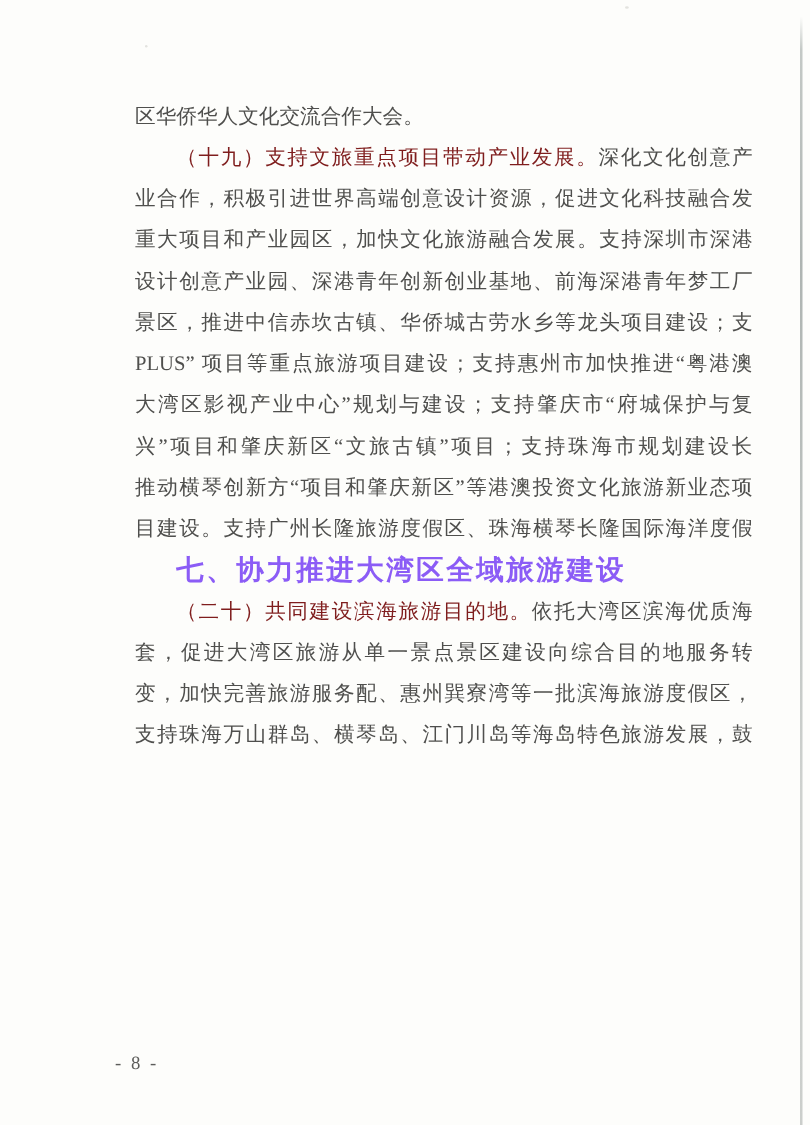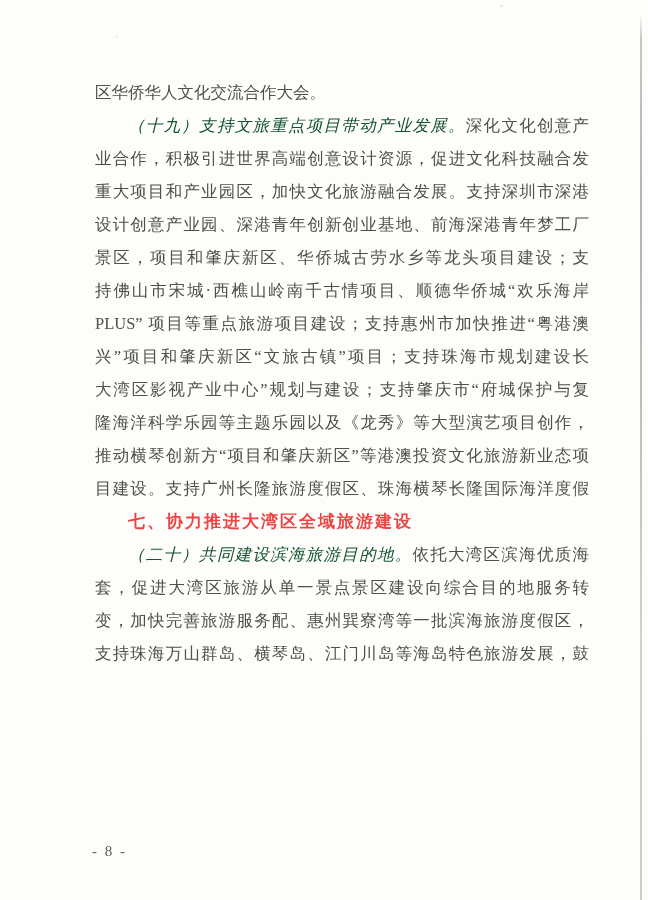--- a/index.html
+++ b/index.html
@@ -34,21 +34,21 @@
     position: absolute;
     border-radius: 50%;
     background: #e3e3df;
   }
   .speck.s1 { left: 500px; top: 5px;  width: 3px; height: 2px; }
   .speck.s2 { left: 116px; top: 36px; width: 2px; height: 2px; }
   .speck.s3 { left: 412px; top: 156px; width: 3px; height: 2px; background:#ebebe7; }
 
   .textblock {
     position: absolute;
-    left: 95px;
+    left: 108px;
     top: 76px;
     width: 494px;
     color: #4f4f4d;
     font-size: 16.5px;
   }
   .line {
     height: 33px;
     line-height: 33px;
     overflow: hidden;
     text-align: left;
@@ -57,25 +57,25 @@
   .line.justify {
     white-space: normal;
     text-align: justify;
     text-align-last: justify;
     text-justify: inter-character;
   }
   .line.indent { padding-left: 33px; }
   .line.heading {
     font-family: "Liberation Sans", sans-serif;
     font-weight: bold;
-    font-size: 17px;
+    font-size: 22px;
     letter-spacing: 2px;
-    color: #ef4444;
+    color: #8b5cf6;
   }
-  .seg-kaiti { color: #14532d; font-style: italic; }
+  .seg-kaiti { color: #7f1d1d; }
   .seg-body  { color: #4f4f4d; }
 
   .pagenum {
     position: absolute;
     left: 92px;
     top: 841px;
     font-size: 15px;
     line-height: 20px;
     letter-spacing: 2px;
     color: #5c5c5a;
@@ -90,26 +90,24 @@
   <div class="speck s1"></div>
   <div class="speck s2"></div>
   <div class="speck s3"></div>
 
   <div class="textblock">
       <div class="line">区华侨华人文化交流合作大会。</div>
       <div class="line justify indent"><span class="seg-kaiti">（十九）支持文旅重点项目带动产业发展。</span><span class="seg-body">深化文化创意产</span></div>
       <div class="line justify">业合作，积极引进世界高端创意设计资源，促进文化科技融合发</div>
       <div class="line justify">重大项目和产业园区，加快文化旅游融合发展。支持深圳市深港</div>
       <div class="line justify">设计创意产业园、深港青年创新创业基地、前海深港青年梦工厂</div>
-      <div class="line justify">景区，项目和肇庆新区、华侨城古劳水乡等龙头项目建设；支</div>
-      <div class="line justify">持佛山市宋城·西樵山岭南千古情项目、顺德华侨城“欢乐海岸</div>
+      <div class="line justify">景区，推进中信赤坎古镇、华侨城古劳水乡等龙头项目建设；支</div>
       <div class="line justify">PLUS” 项目等重点旅游项目建设；支持惠州市加快推进“粤港澳</div>
+      <div class="line justify">大湾区影视产业中心”规划与建设；支持肇庆市“府城保护与复</div>
       <div class="line justify">兴”项目和肇庆新区“文旅古镇”项目；支持珠海市规划建设长</div>
-      <div class="line justify">大湾区影视产业中心”规划与建设；支持肇庆市“府城保护与复</div>
-      <div class="line justify">隆海洋科学乐园等主题乐园以及《龙秀》等大型演艺项目创作，</div>
       <div class="line justify">推动横琴创新方“项目和肇庆新区”等港澳投资文化旅游新业态项</div>
       <div class="line justify">目建设。支持广州长隆旅游度假区、珠海横琴长隆国际海洋度假</div>
       <div class="line indent heading">七、协力推进大湾区全域旅游建设</div>
       <div class="line justify indent"><span class="seg-kaiti">（二十）共同建设滨海旅游目的地。</span><span class="seg-body">依托大湾区滨海优质海</span></div>
       <div class="line justify">套，促进大湾区旅游从单一景点景区建设向综合目的地服务转</div>
       <div class="line justify">变，加快完善旅游服务配、惠州巽寮湾等一批滨海旅游度假区，</div>
       <div class="line justify">支持珠海万山群岛、横琴岛、江门川岛等海岛特色旅游发展，鼓</div>
     </div>
 
   <div class="pagenum">- 8 -</div>

